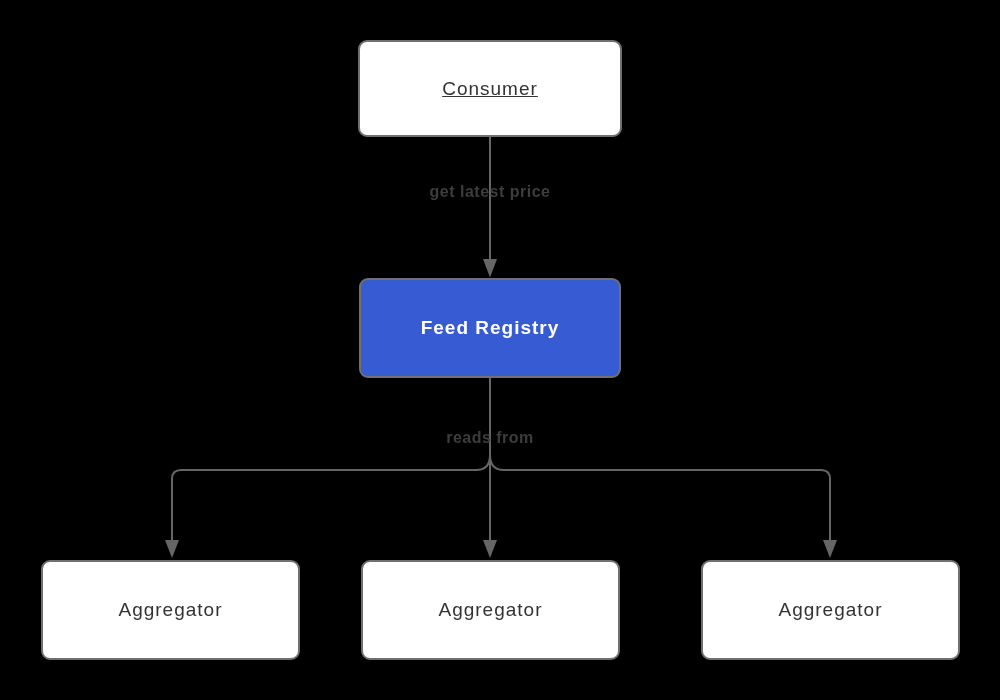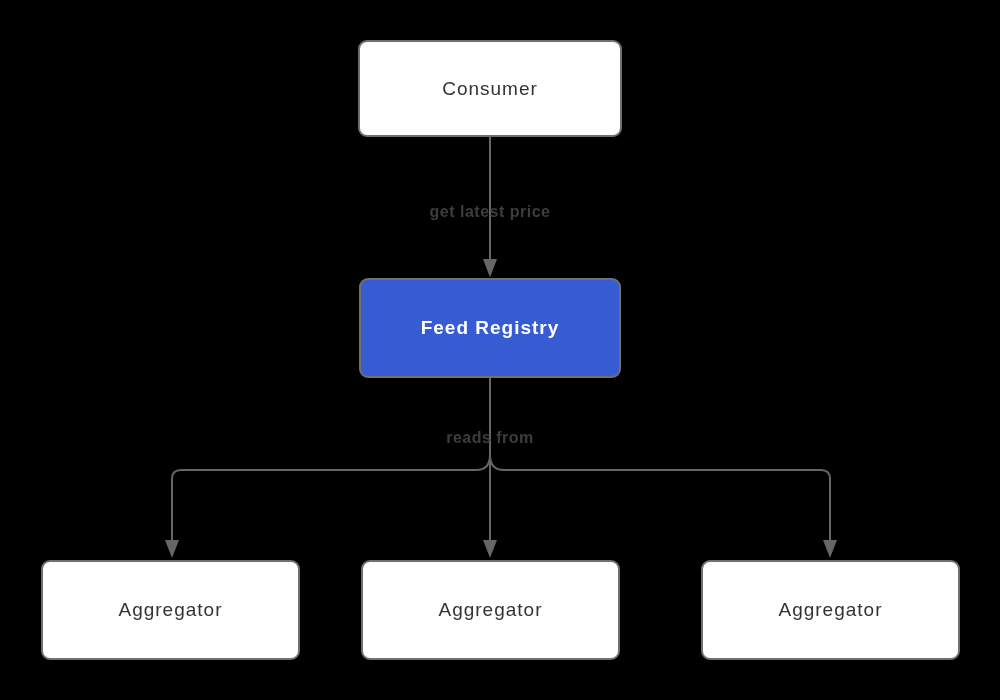--- a/index.html
+++ b/index.html
@@ -41,35 +41,35 @@
     justify-content: center;
     color: var(--node-text, #333);
     font-size: 19px;
     letter-spacing: 1px;
   }
   .node.accent {
     background: var(--accent-blue, #375bd2);
     color: var(--accent-text, #fff);
     font-weight: bold;
   }
-  .node-consumer      { left: 358px; top: 40px;  width: 264px; height: 97px;  }
+  .node-consumer      { left: 358px; top: 40px;  width: 264px; height: 97px; text-decoration: underline;  }
   .node-feed-registry { left: 359px; top: 278px; width: 262px; height: 100px; }
   .node-aggregator-1  { left: 41px;  top: 560px; width: 259px; height: 100px; }
   .node-aggregator-2  { left: 361px; top: 560px; width: 259px; height: 100px; }
   .node-aggregator-3  { left: 701px; top: 560px; width: 259px; height: 100px; }
   .edge-label {
     position: absolute;
     transform: translate(-50%, -50%);
     color: var(--edge-label, #3d3d3d);
     font-weight: bold;
     font-size: 16px;
     letter-spacing: 0.5px;
     white-space: nowrap;
   }
-  .edge-label-1 { left: 490px; top: 212px; }
+  .edge-label-1 { left: 490px; top: 192px; }
   .edge-label-2 { left: 490px; top: 438px; }
 </style>
 </head>
 <body>
 
 <div class="canvas">
 
   <svg class="edges" viewBox="0 0 1000 700" xmlns="http://www.w3.org/2000/svg">
 
     <path class="edge-path" d="M 490 137 L 490 259"></path>

